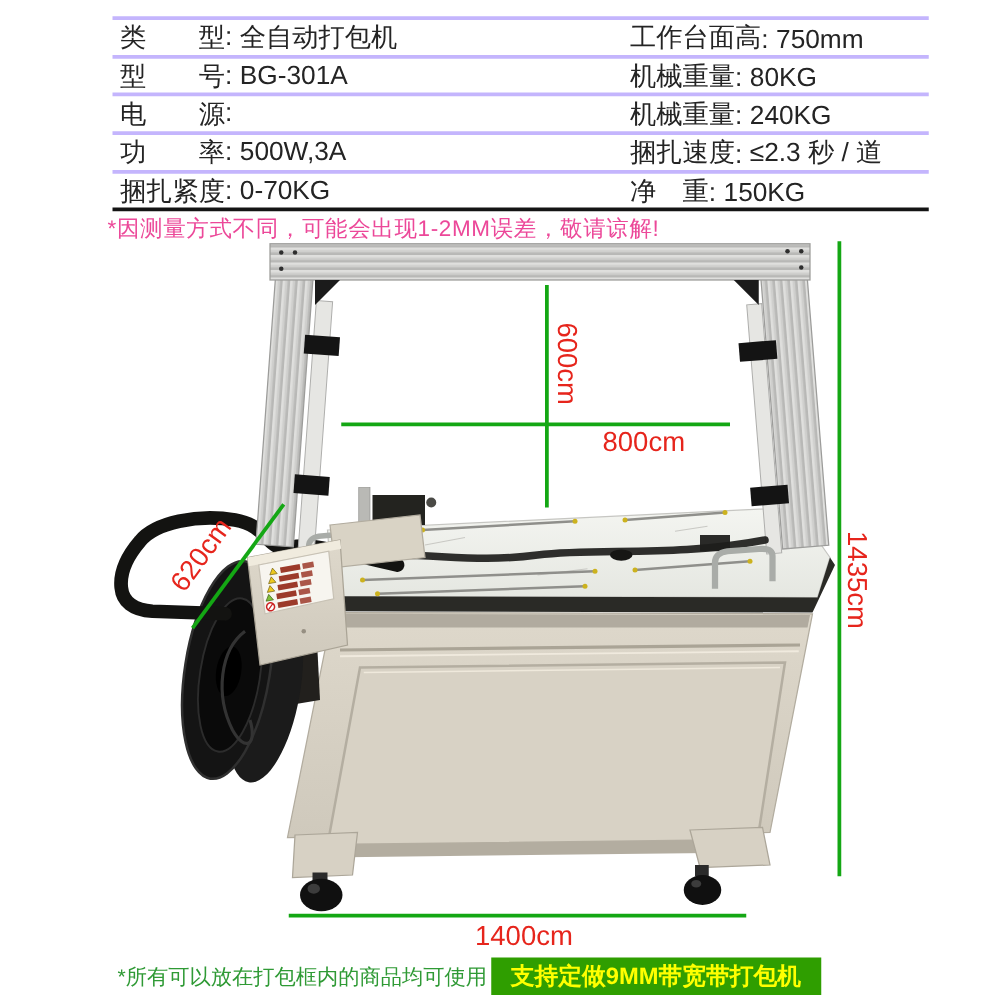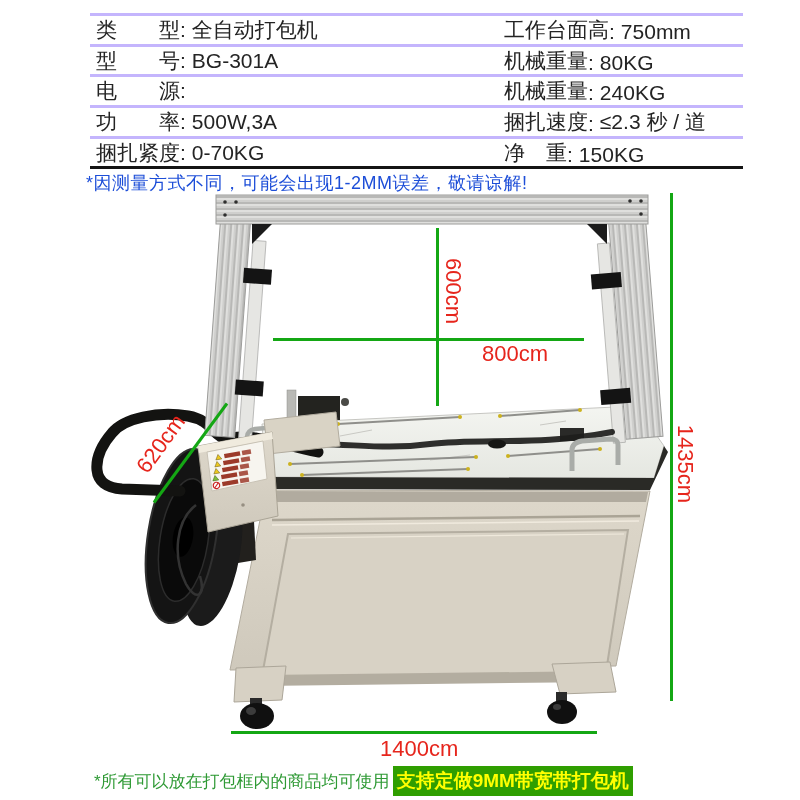--- a/index.html
+++ b/index.html
@@ -9,23 +9,23 @@
   
   .spec-table{position:absolute;left:90px;top:13px;width:653px;border-bottom:3px solid #141414;}
   .srow{display:flex;align-items:center;height:27.7px;border-top:3px solid #c4b5fd;font-size:21px;color:#242424;}
   .lcell{flex:0 0 400px;display:flex;align-items:center;padding-left:6px;}
   .lcell .lbl{display:inline-block;width:84px;text-align:justify;text-align-last:justify;}
   .lcell .val{margin-left:6px;}
   .rcell{flex:1;display:flex;align-items:flex-end;padding-left:8px;}
   .rcell .val{margin-left:6px;}
 
   
-  .note-top{position:absolute;left:86px;top:171px;font-size:18px;color:#1d4ed8;letter-spacing:.5px;}
+  .note-top{position:absolute;left:86px;top:171px;font-size:18px;color:#ec4899;letter-spacing:.5px;}
   .note-bottom{position:absolute;left:94px;top:766px;display:flex;align-items:center;font-size:17px;color:#2f9a35;}
-  .note-bottom .hl{margin-left:3px;background:#2f9e00;color:#ffff00;font-weight:bold;font-size:19px;padding:2px 4px;}
+  .note-bottom .hl{margin-left:3px;background:#2f9e00;color:#ffff00;font-weight:bold;font-size:19px;padding:2px 16px;}
 
   
   .dim-line{position:absolute;background:#14a714;}
   .dim-label{position:absolute;color:#e6251c;font-size:22px;white-space:nowrap;text-align:center;}
   .rot90{transform:rotate(90deg);}
   .rotd{transform:rotate(-54deg);}
 
   svg{position:absolute;left:0;top:0;}
 </style>
 </head>

